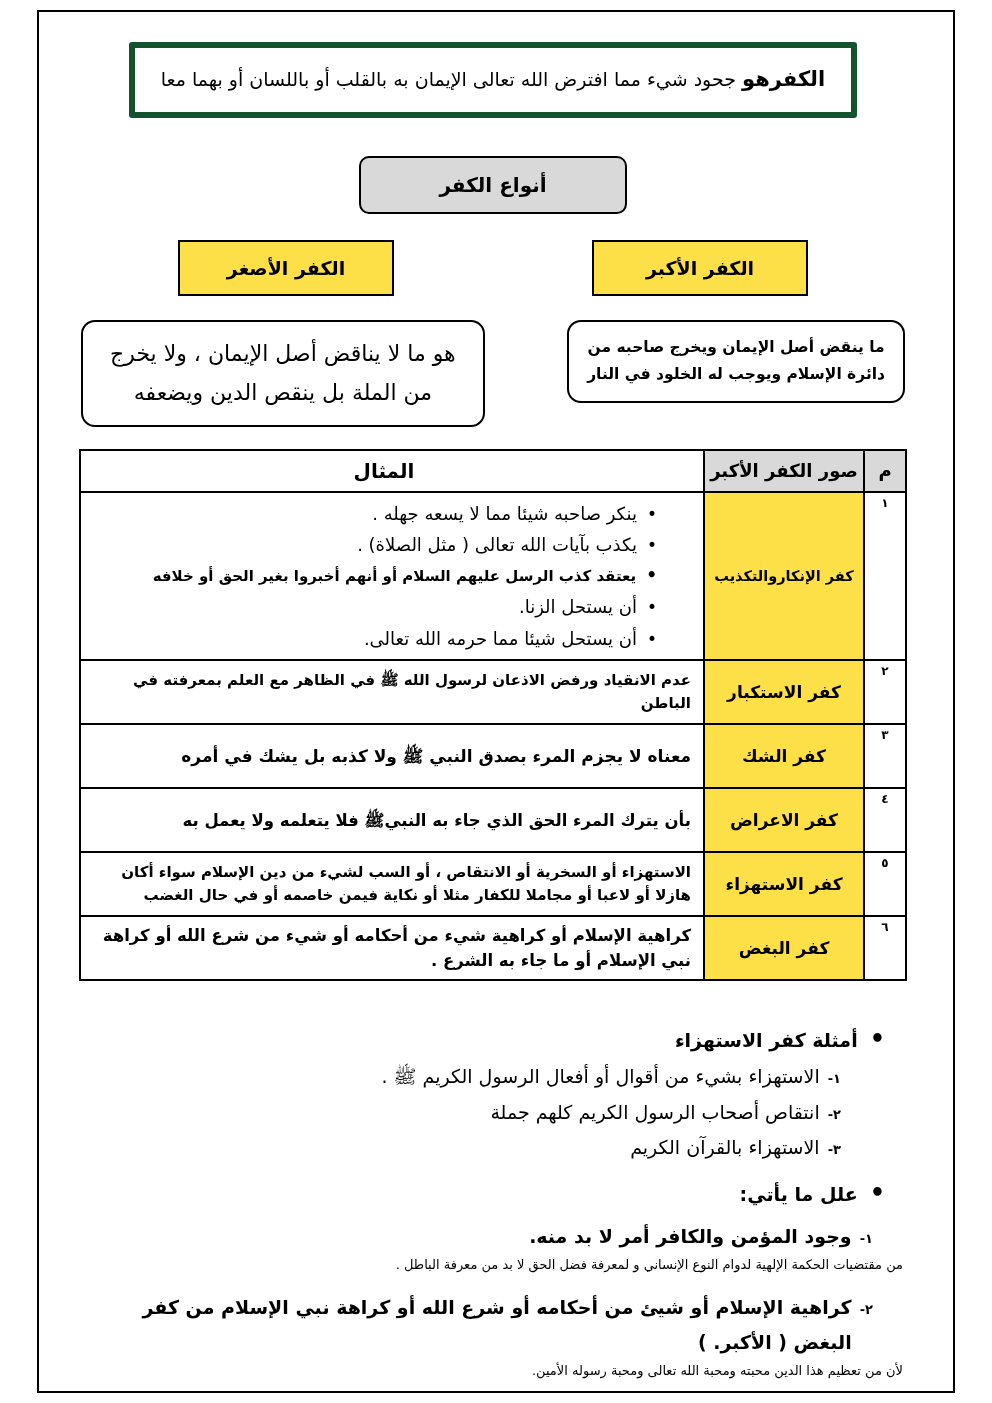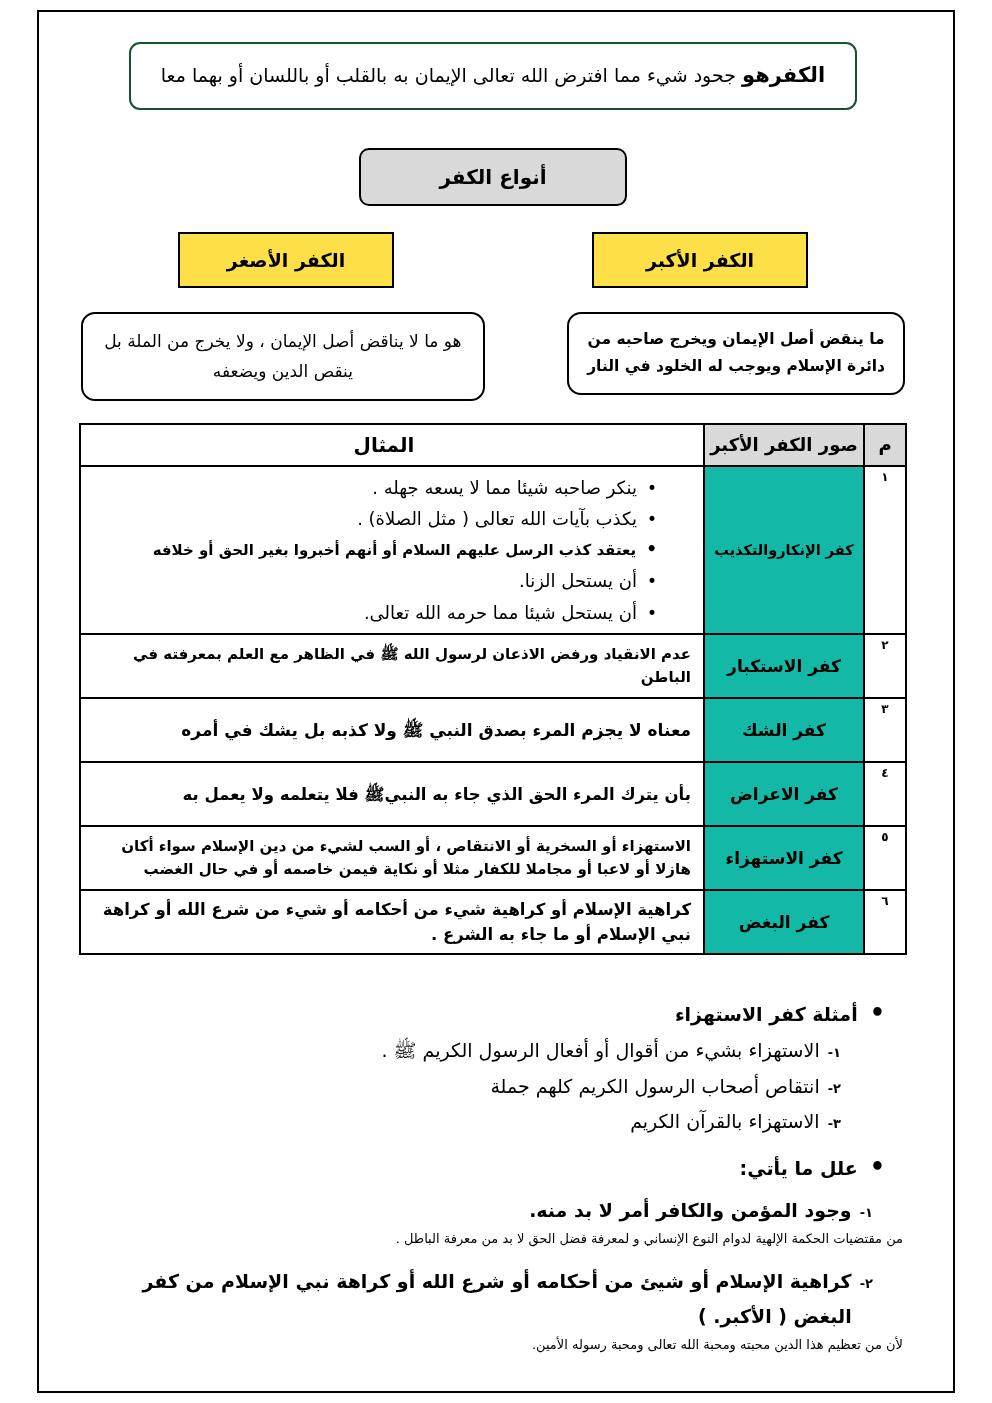--- a/index.html
+++ b/index.html
@@ -21,22 +21,22 @@
     position: relative;
   }
   .title {
     text-align: center;
     font-weight: bold;
     font-size: 20px;
     text-decoration: underline;
     margin-bottom: 34px;
   }
   .def-box {
-    border: 2px solid #14532d;
-    border-radius: 11px;
+    border: 6px solid #14532d;
+    border-radius: 3px;
     width: 88%;
     margin: 0 auto 38px auto;
     padding: 16px 18px;
     box-sizing: border-box;
     text-align: center;
     font-size: 19px;
     line-height: 1.5;
   }
   .def-term { font-weight: bold; font-size: 21px; }
   .types-header {
@@ -75,21 +75,21 @@
   .desc-box {
     border: 2px solid #000;
     border-radius: 14px;
     padding: 12px 16px;
     box-sizing: border-box;
     text-align: center;
     line-height: 1.8;
     background: #fff;
   }
   .desc-box.major { width: 41%; font-weight: bold; font-size: 15.5px; }
-  .desc-box.minor { width: 49%; font-size: 17px; }
+  .desc-box.minor { width: 49%; font-size: 22px; }
 
   table.kufr {
     width: 100%;
     border-collapse: collapse;
     table-layout: fixed;
   }
   table.kufr th, table.kufr td {
     border: 2px solid #000;
     box-sizing: border-box;
   }
@@ -111,21 +111,21 @@
   }
   td.num {
     vertical-align: top;
     text-align: center;
     font-size: 12px;
     font-weight: bold;
     padding-top: 3px;
     background: #fff;
   }
   td.type {
-    background: #14b8a6;
+    background: #fde047;
     text-align: center;
     font-weight: bold;
     font-size: 17px;
     padding: 21px 4px;
   }
   td.type.sm { font-size: 14.5px; }
   td.example {
     background: #fff;
     padding: 5px 12px;
     text-align: right;

